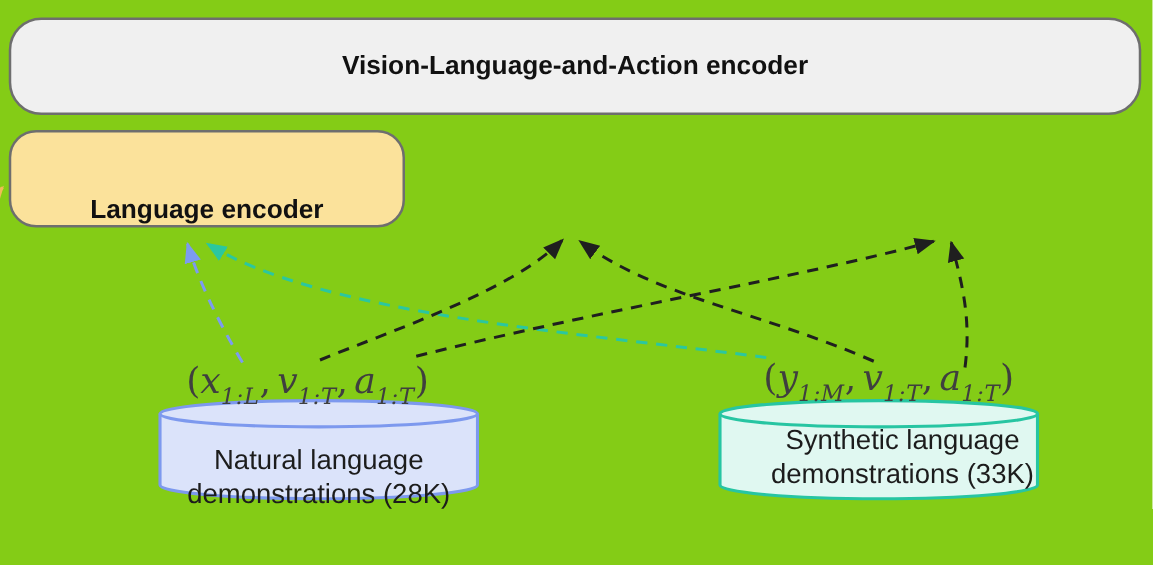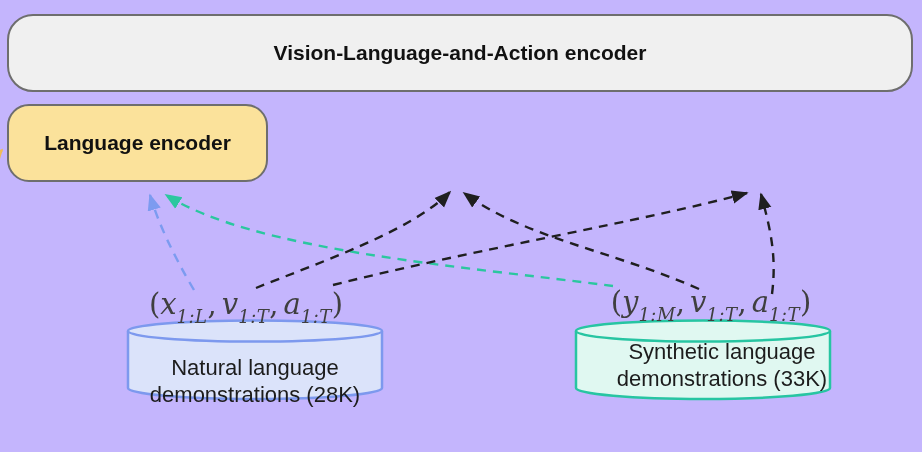--- a/index.html
+++ b/index.html
@@ -1,27 +1,27 @@
 <!DOCTYPE html>
 <html><head>
 <meta charset="utf-8">
 <style>
   html,body{margin:0;padding:0;background:#ffffff;}
   #figure{
-    position:relative;width:922px;height:452px;background:#c4b5fd;overflow:hidden;
+    position:relative;width:922px;height:452px;background:#84cc16;overflow:hidden;
     font-family:"Liberation Sans",sans-serif;
   }
   .box{
     position:absolute;display:flex;align-items:center;justify-content:center;
     background:#f0f0f0;border:2px solid #6e6e6e;box-sizing:border-box;
     font-weight:bold;font-size:21px;color:#111;text-align:center;
   }
   .box.top{left:7px;top:14px;width:906px;height:78px;border-radius:26px;}
   .box.row{top:104px;height:78px;border-radius:22px;}
-  .box.lang{left:7px;width:261px;background:#fbe29b;}
+  .box.lang{left:7px;width:317px;background:#fbe29b;align-items:flex-end;}
   .box.vis{left:314px;width:294px;}
   .box.prev{left:617px;width:296px;}
   #arrow-layer{position:absolute;left:0;top:0;width:922px;height:452px;pointer-events:none;}
   .math{
     position:absolute;font-family:"DejaVu Serif",serif;font-style:italic;
     font-size:29px;color:#3f3f3f;text-align:center;white-space:nowrap;margin-top:16px;
   }
   .math sub{font-size:18px;font-style:italic;position:relative;top:2px;letter-spacing:0.5px;}
   .math .mp{font-style:normal;}
   .math .mc{font-style:normal;margin-right:5px;}

